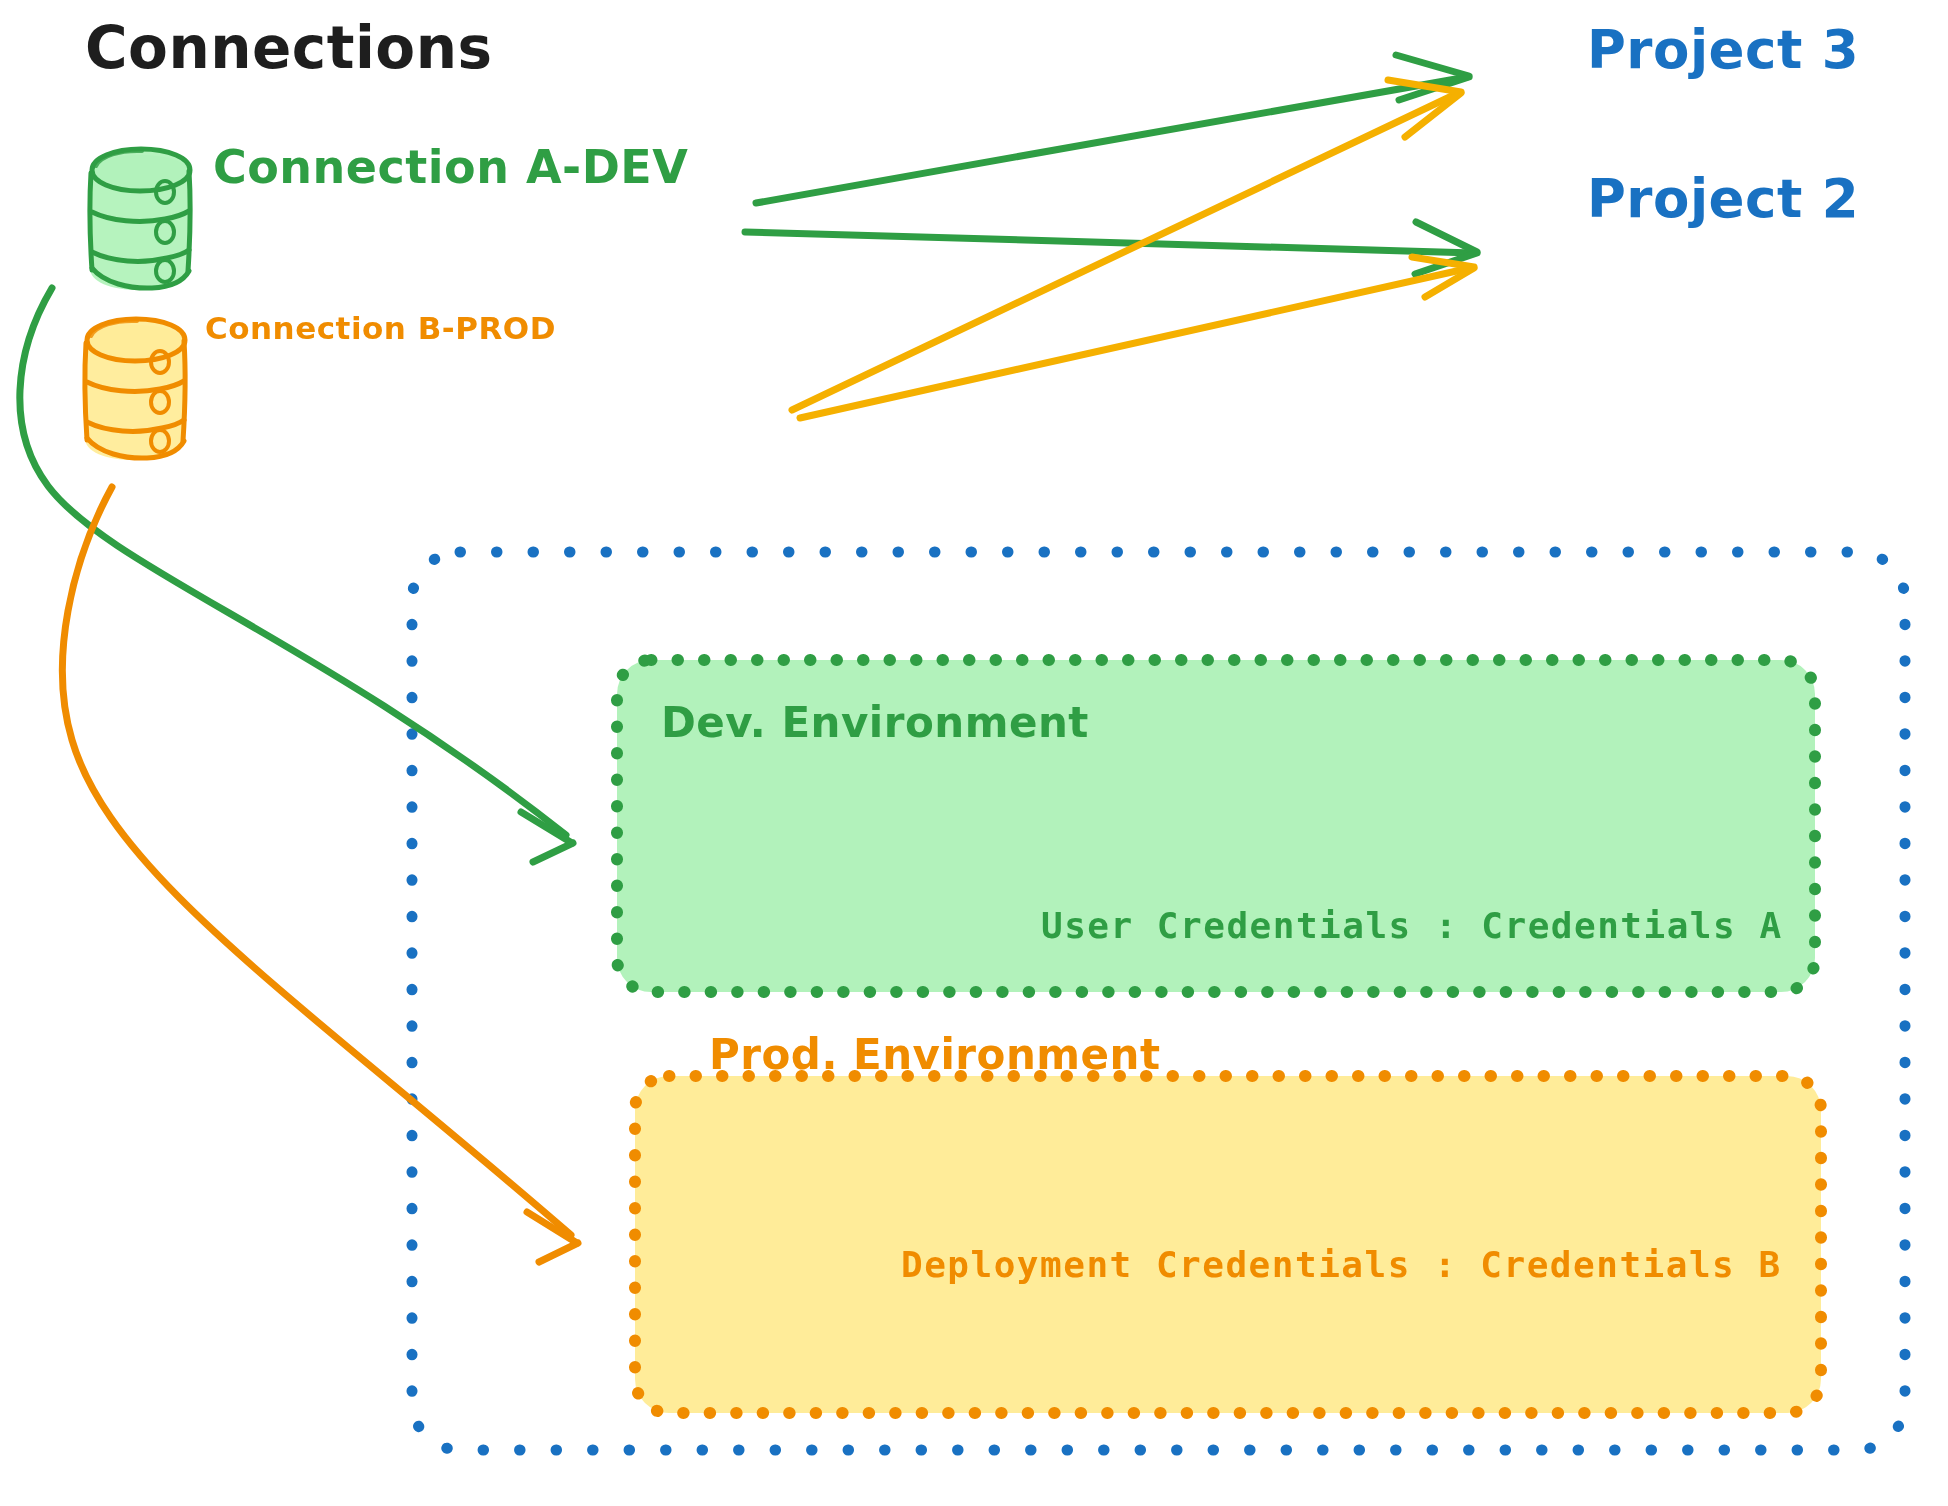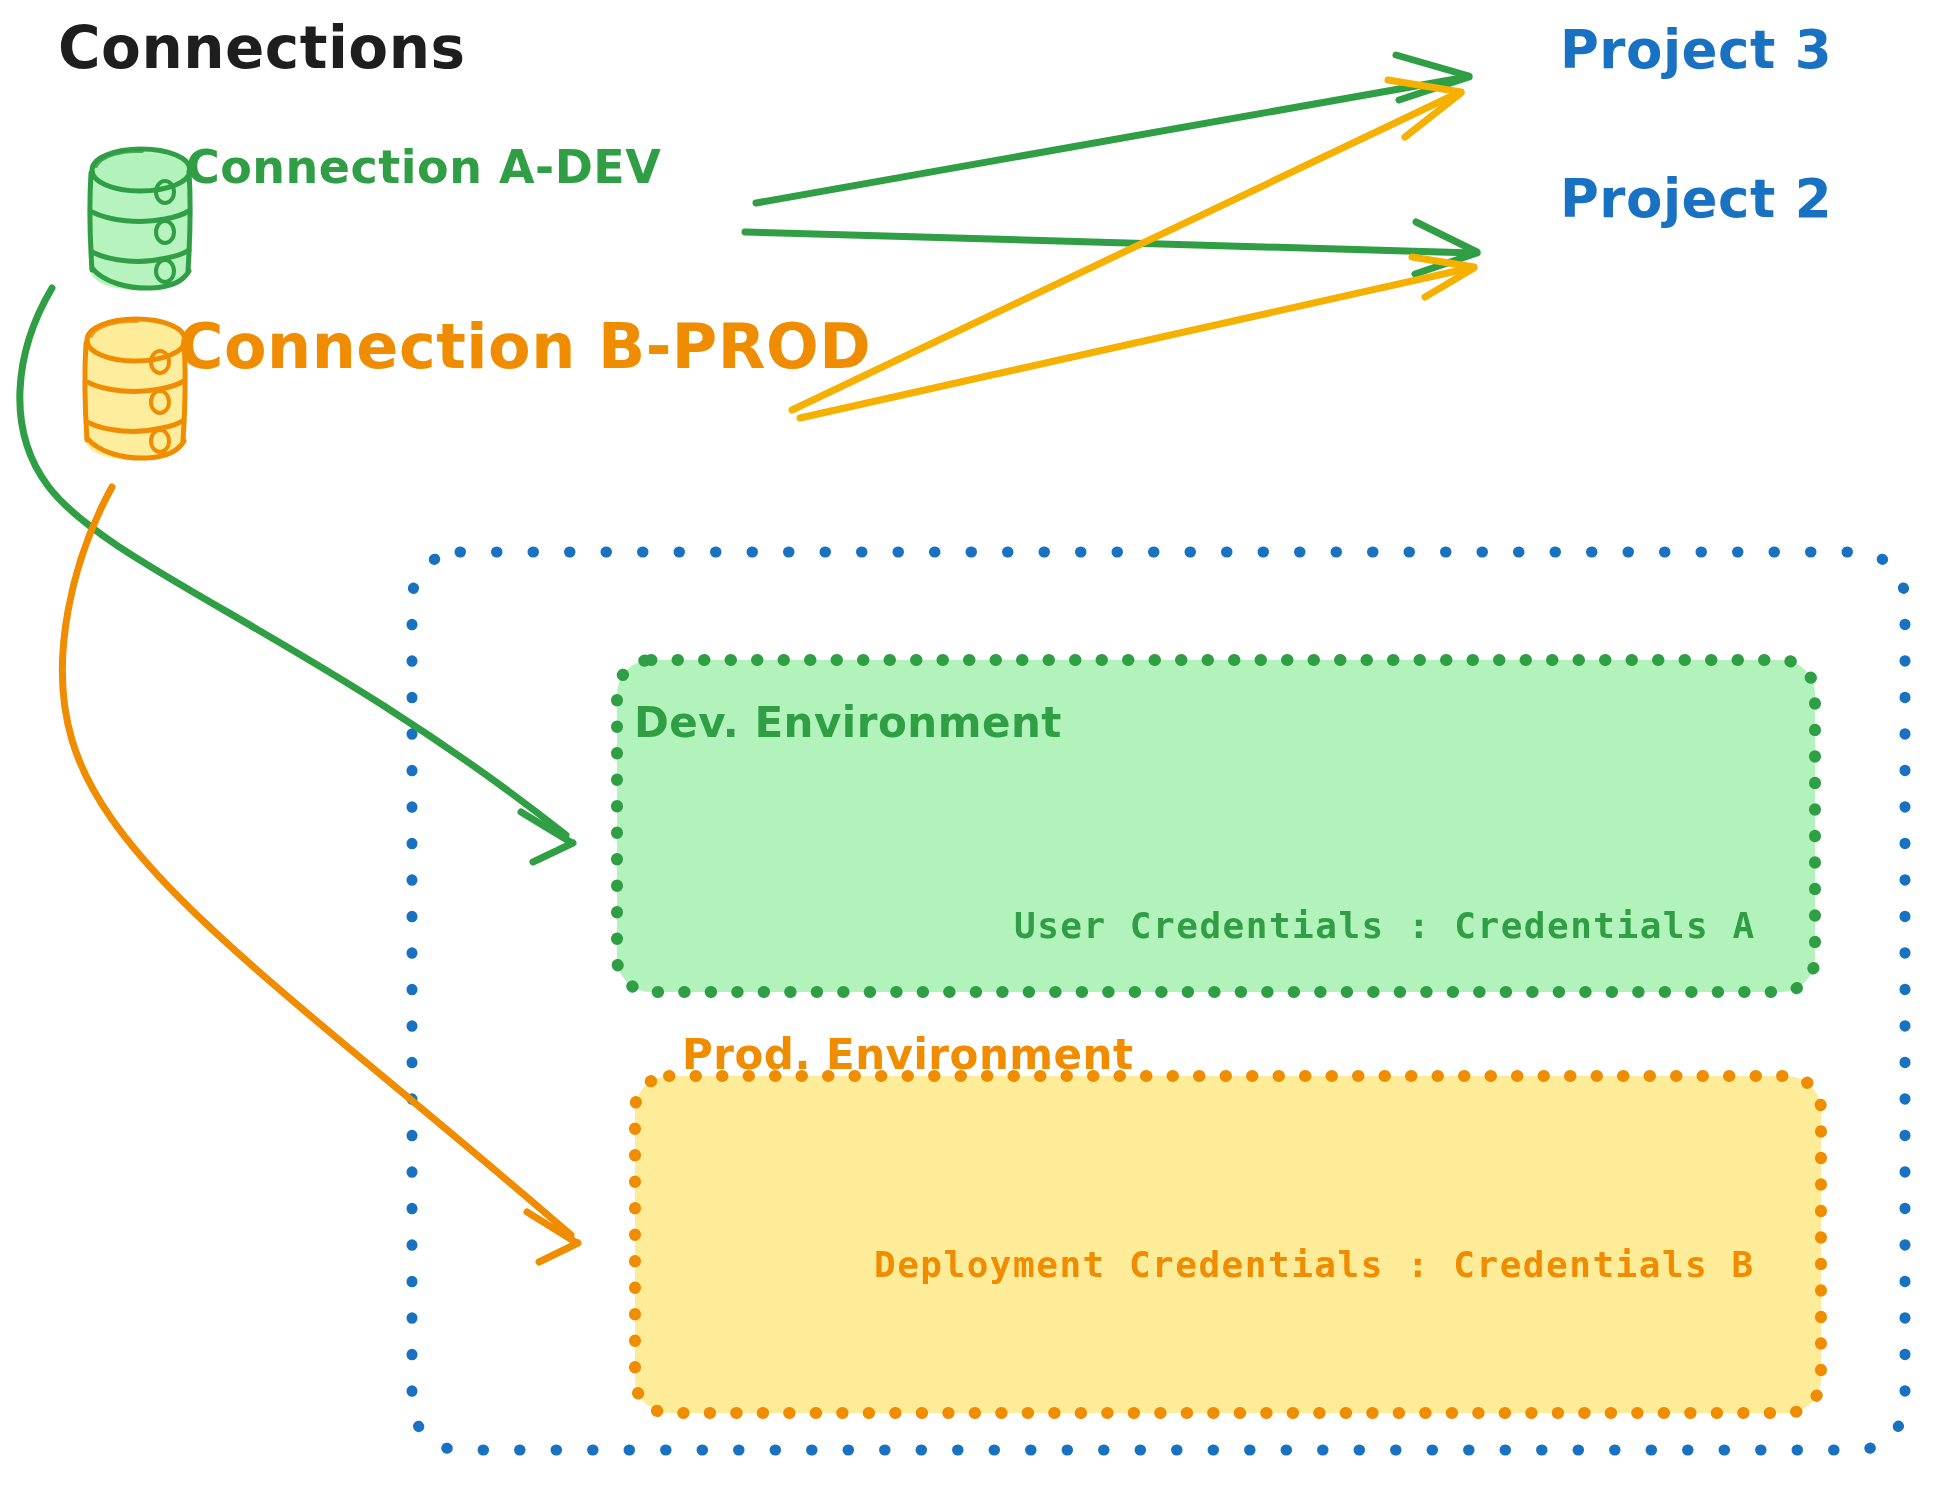--- a/index.html
+++ b/index.html
@@ -21,20 +21,21 @@
     left: 0;
     width: 1948px;
     height: 1506px;
   }
   .lbl {
     position: absolute;
     white-space: nowrap;
     font-family: "DejaVu Sans", sans-serif;
     font-weight: 700;
     letter-spacing: 0.5px;
+    margin-left: 27px;
   }
   .hand {
     font-family: "DejaVu Sans", sans-serif;
     font-weight: 700;
   }
   .mono {
     font-family: "DejaVu Sans Mono", monospace;
     font-weight: 700;
   }
   #title-connections {
@@ -45,21 +46,21 @@
   }
   #label-conn-a {
     left: 186px;
     top: 140px;
     font-size: 46px;
     color: #2f9e44;
   }
   #label-conn-b {
     left: 178px;
     top: 310px;
-    font-size: 62px;
+    font-size: 31px;
     color: #f08c00;
   }
   #label-project-3 {
     left: 1560px;
     top: 19px;
     font-size: 53px;
     color: #1971c2;
   }
   #label-project-2 {
     left: 1560px;

